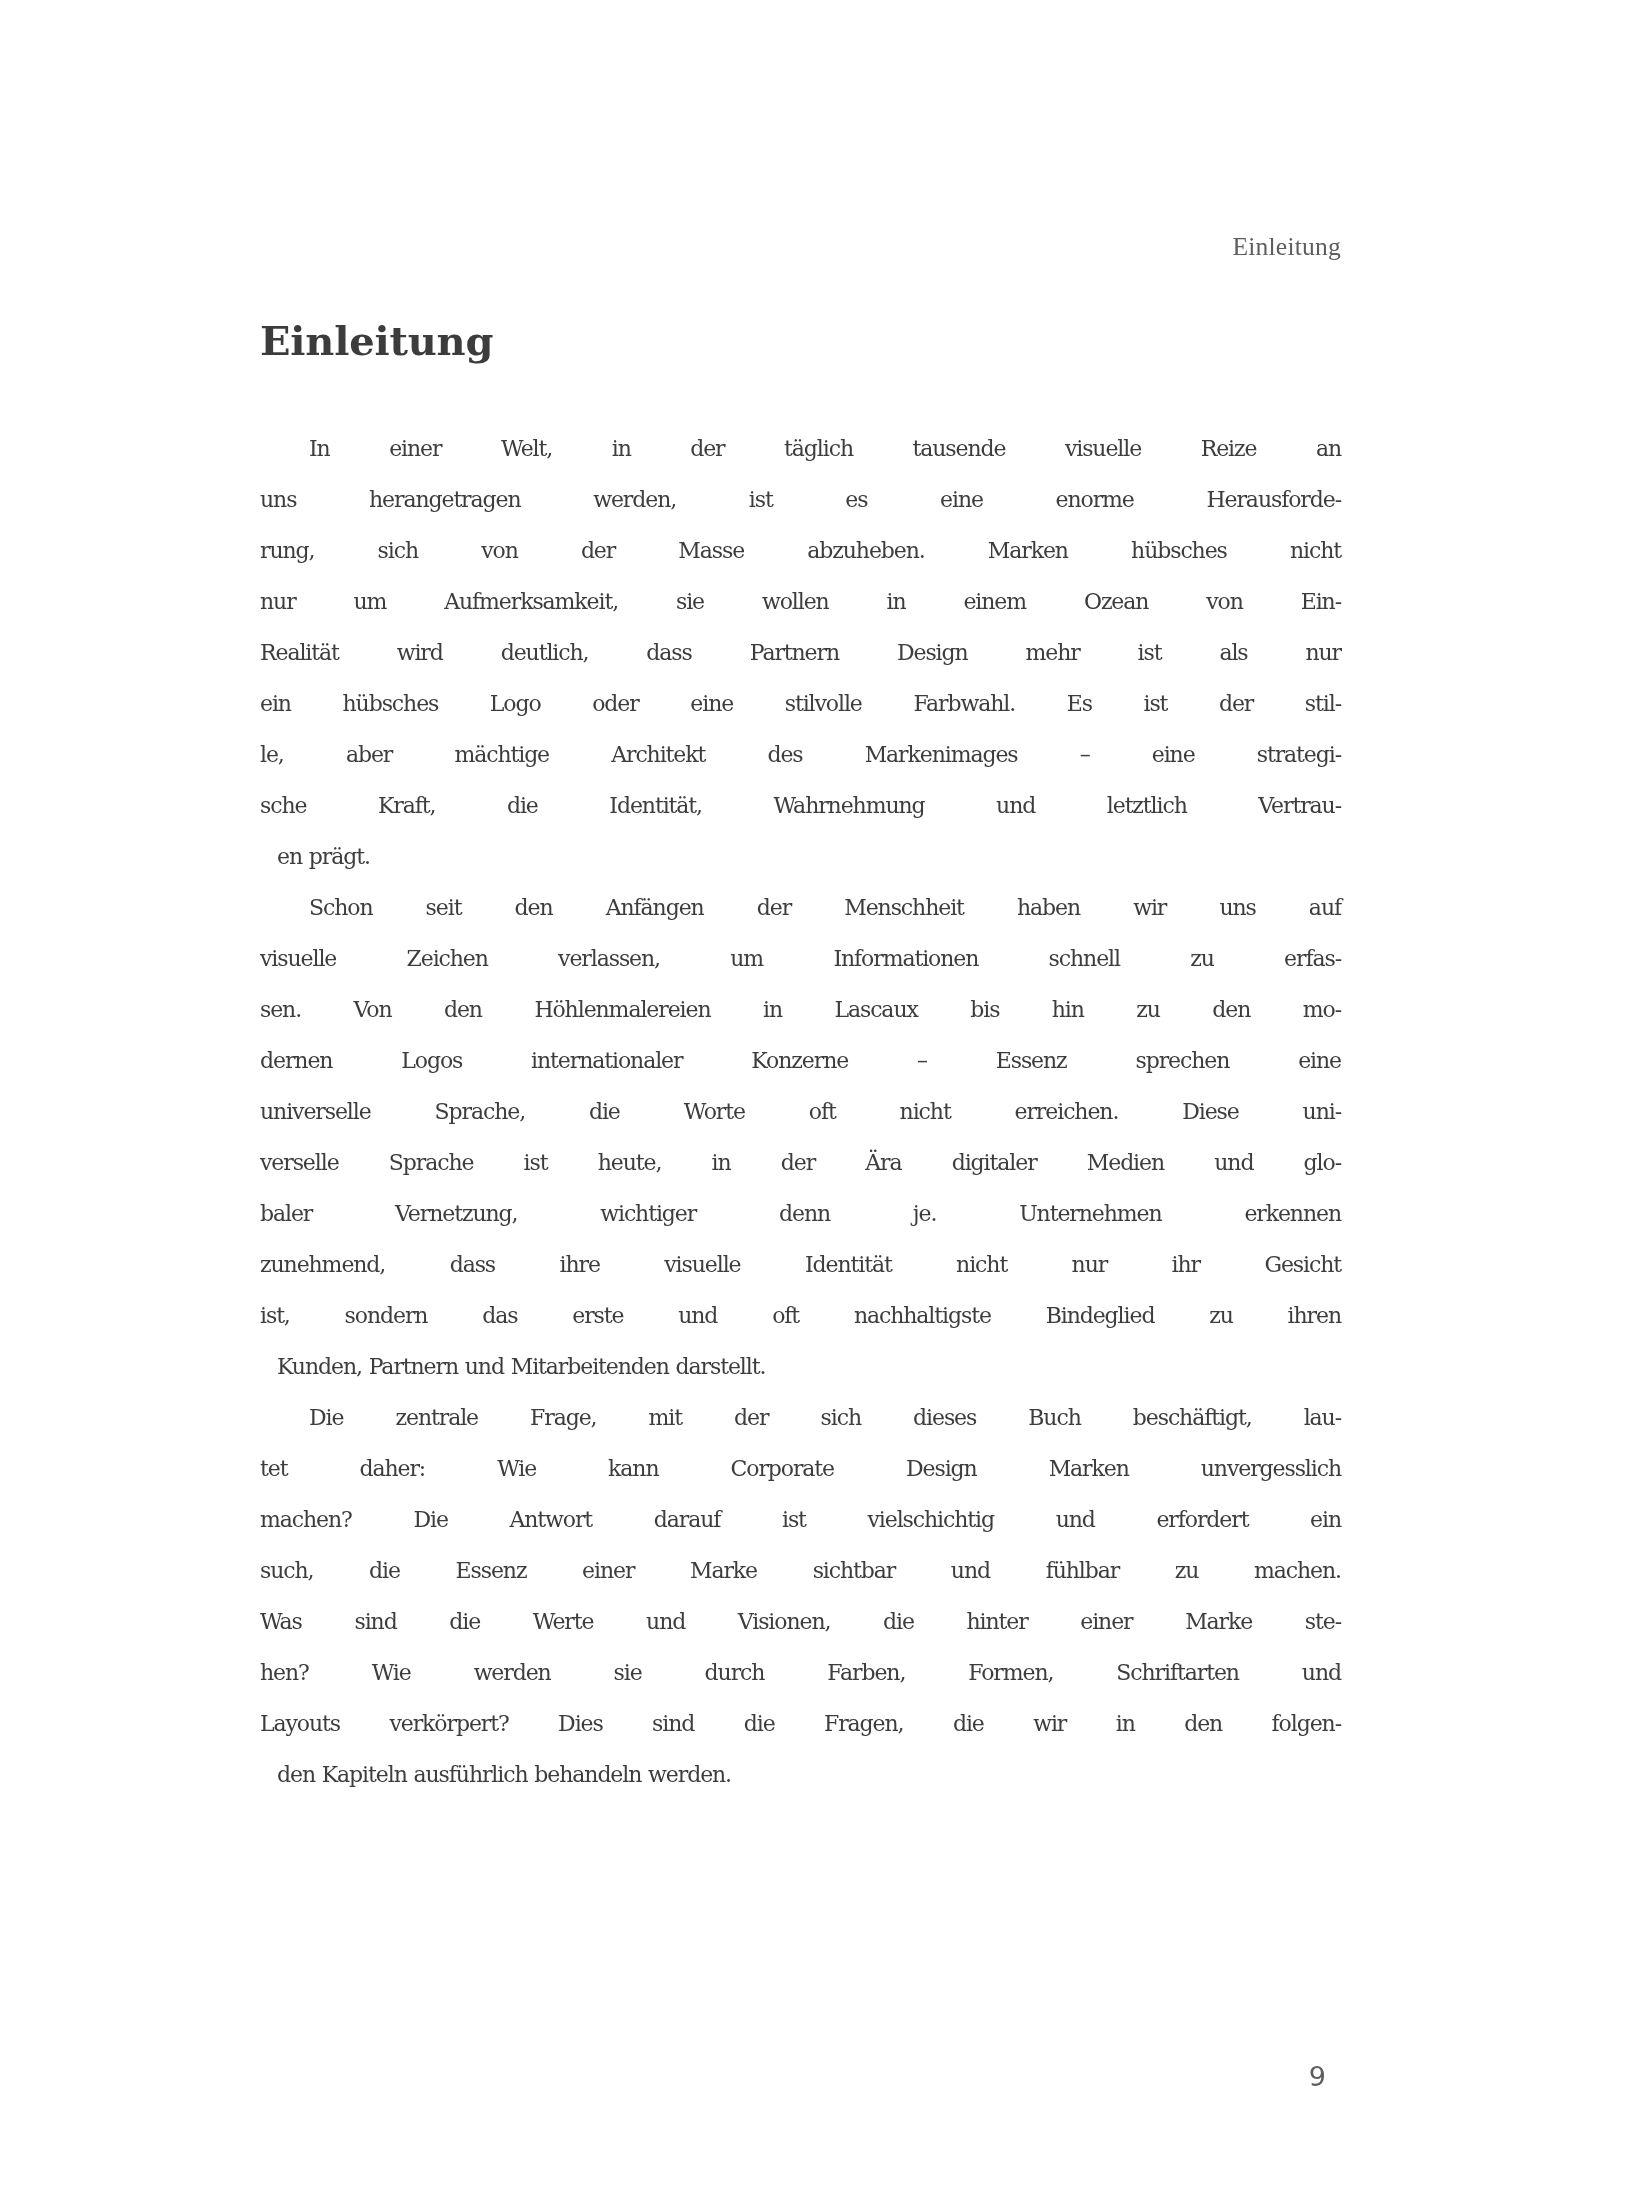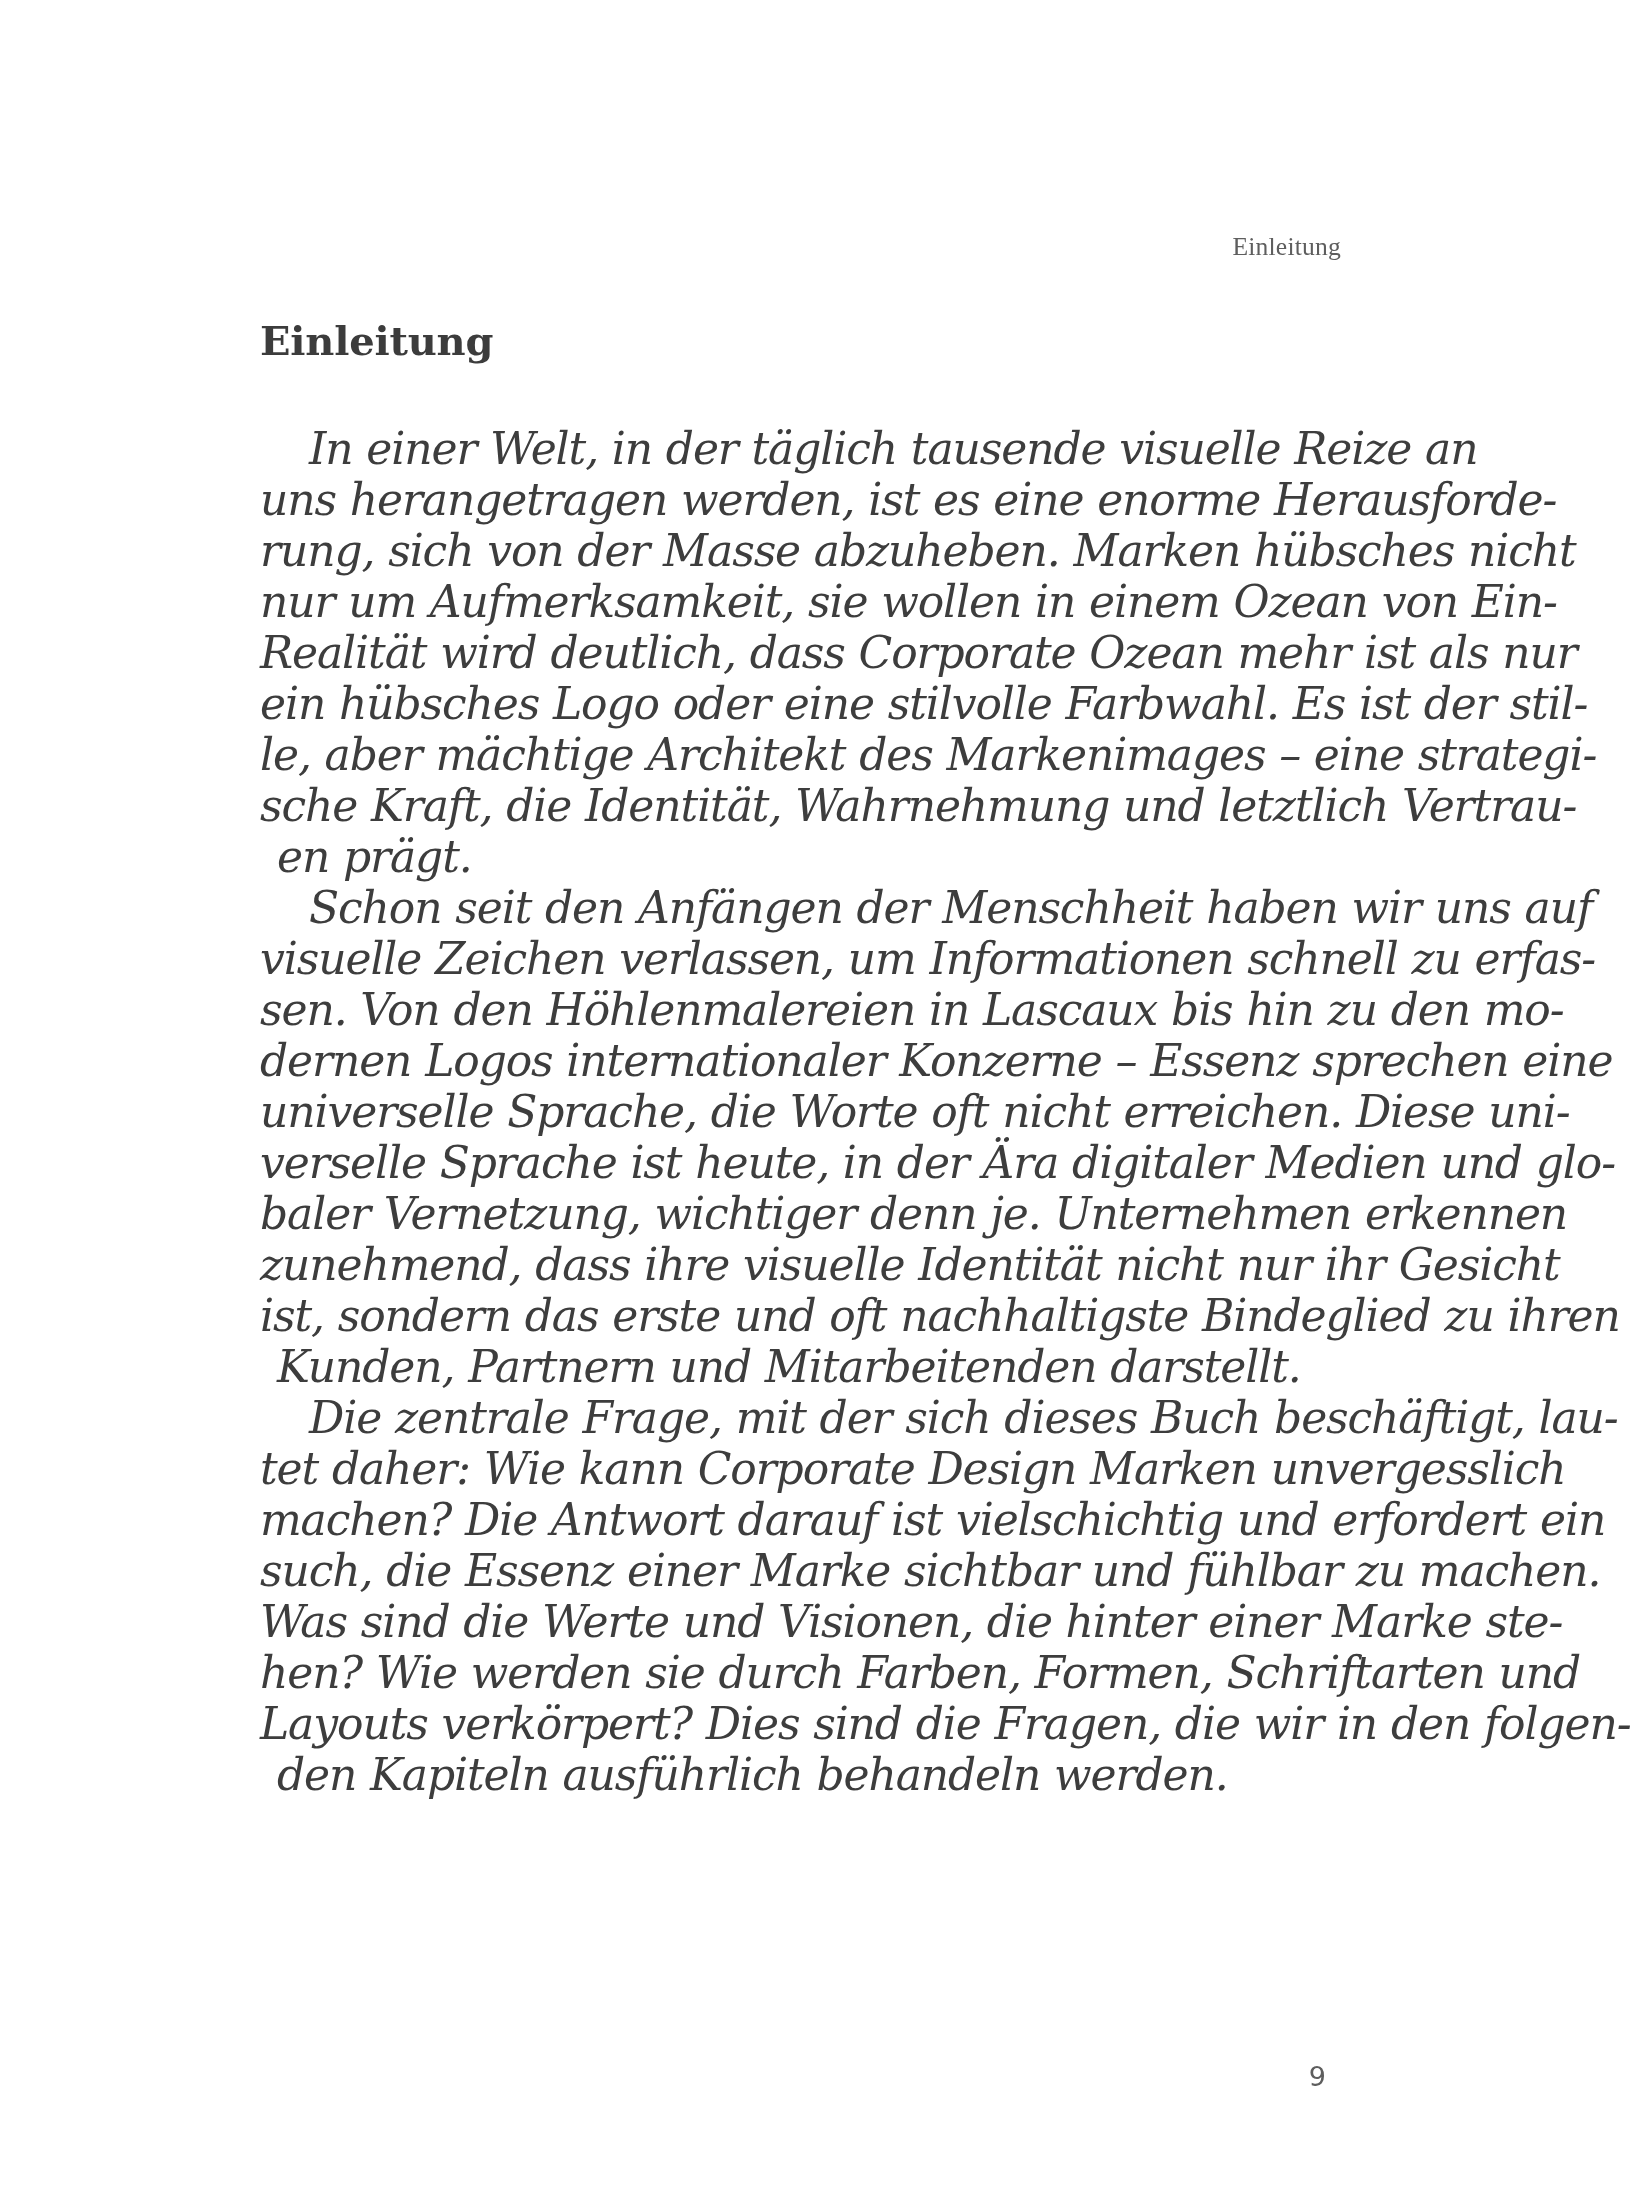--- a/index.html
+++ b/index.html
@@ -48,28 +48,27 @@
     width: 1081px;
   }
   .paragraph {
     margin: 0;
   }
   .line {
     display: block;
     height: 51px;
     line-height: 51px;
     font-family: "DejaVu Serif", serif;
-    font-size: 44px;
+    font-size: 22px;
     color: #3d3d3d;
     white-space: nowrap;
     text-align: justify;
     text-align-last: justify;
     letter-spacing: -1.1px;
     word-spacing: 0.9px;
-    font-style: italic;
   }
   .line.indent {
     padding-left: 49px;
   }
   .line.last {
     text-align-last: left;
     margin-left: 17px;
   }
   .page-number {
     position: absolute;
@@ -89,21 +88,21 @@
 
   <h1 class="chapter-title" style="margin:0;">Einleitung</h1>
 
   <div class="body-text">
 
     <p class="paragraph">
       <span class="line indent">In einer Welt, in der täglich tausende visuelle Reize an</span>
       <span class="line">uns herangetragen werden, ist es eine enorme Herausforde-</span>
       <span class="line">rung, sich von der Masse abzuheben. Marken hübsches nicht</span>
       <span class="line">nur um Aufmerksamkeit, sie wollen in einem Ozean von Ein-</span>
-      <span class="line">Realität wird deutlich, dass Corporate Ozean mehr ist als nur</span>
+      <span class="line">Realität wird deutlich, dass Partnern Design mehr ist als nur</span>
       <span class="line">ein hübsches Logo oder eine stilvolle Farbwahl. Es ist der stil-</span>
       <span class="line">le, aber mächtige Architekt des Markenimages – eine strategi-</span>
       <span class="line">sche Kraft, die Identität, Wahrnehmung und letztlich Vertrau-</span>
       <span class="line last">en prägt.</span>
     </p>
 
     <p class="paragraph">
       <span class="line indent">Schon seit den Anfängen der Menschheit haben wir uns auf</span>
       <span class="line">visuelle Zeichen verlassen, um Informationen schnell zu erfas-</span>
       <span class="line">sen. Von den Höhlenmalereien in Lascaux bis hin zu den mo-</span>

